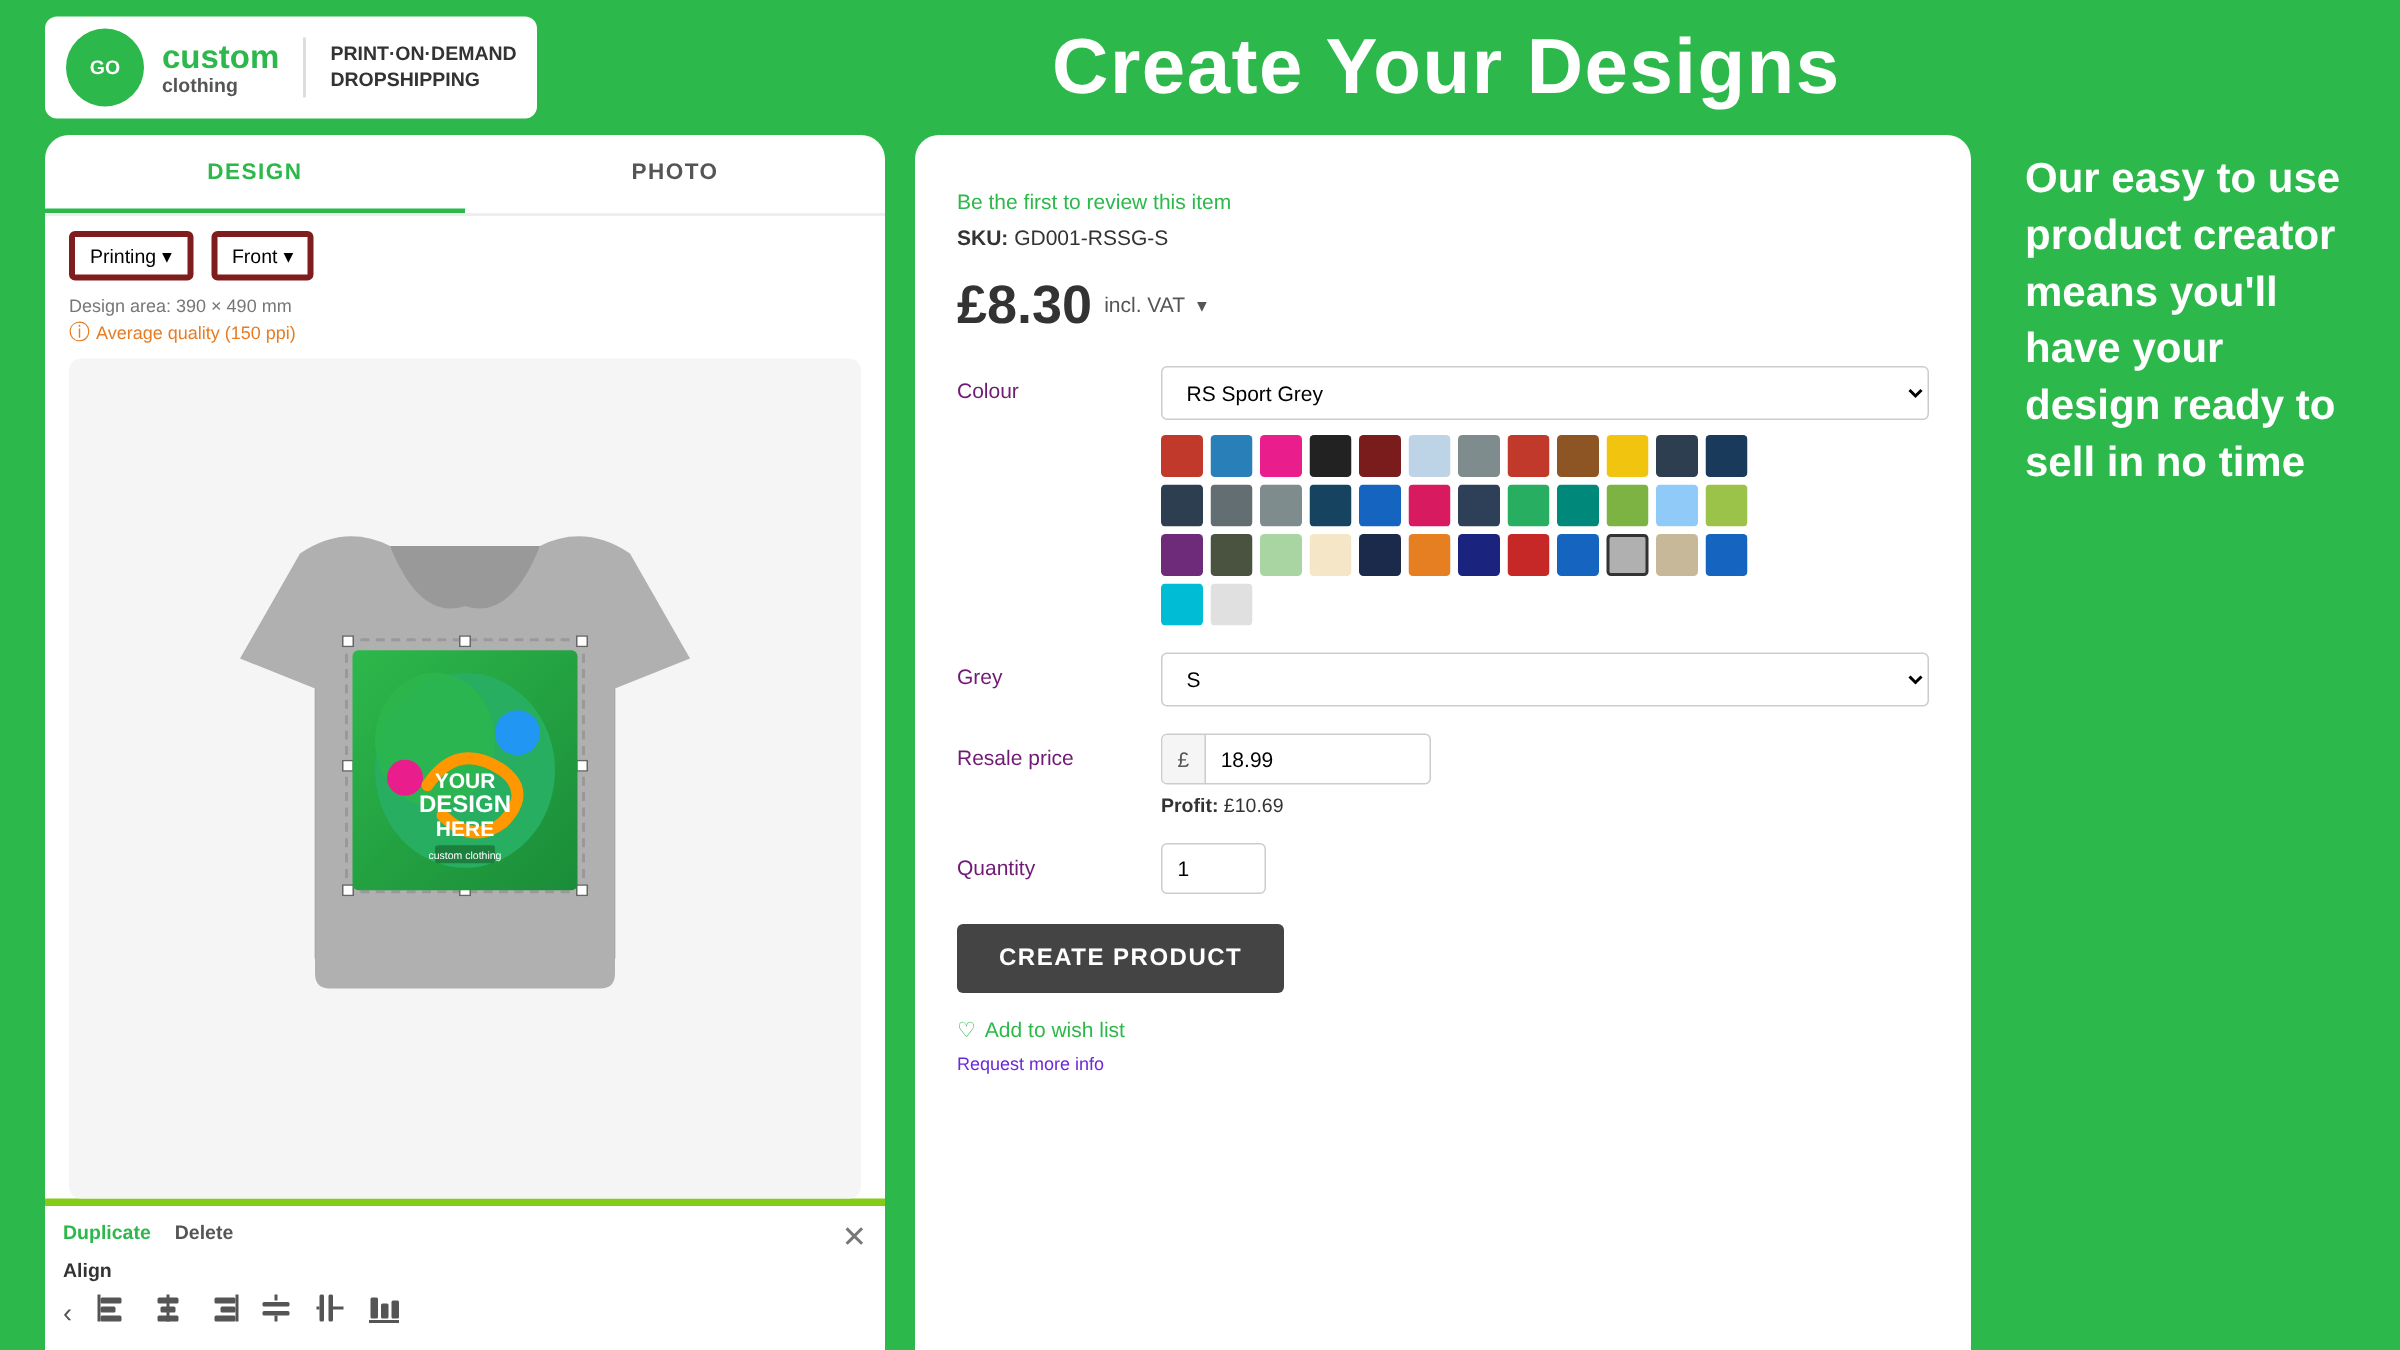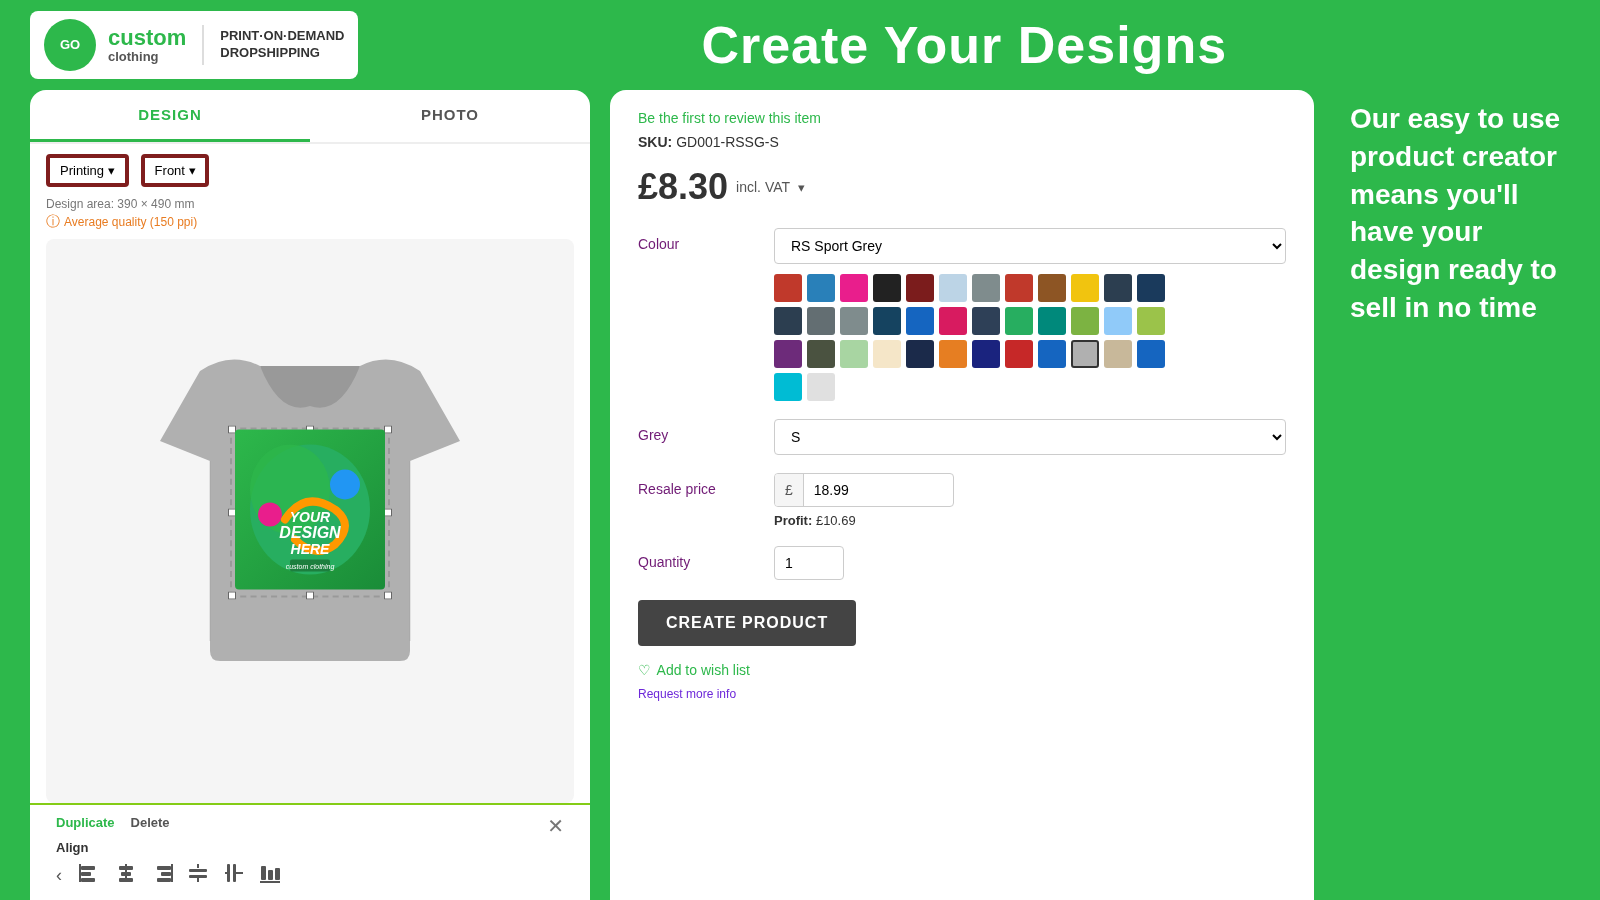--- a/index.html
+++ b/index.html
@@ -161,41 +161,40 @@
     }
     .design-overlay {
       position: absolute;
       top: 50%;
       left: 50%;
       transform: translate(-50%, -55%);
       width: 160px;
       height: 170px;
       border: 2px dashed #999;
       display: flex;
-      align-items: flex-start;
+      align-items: flex-end;
       justify-content: center;
-      font-style: italic;
     }
     .design-placeholder {
       width: 150px;
       height: 160px;
       background: linear-gradient(135deg, #2db84b 0%, #1a8c38 100%);
       border-radius: 4px;
       display: flex;
       align-items: center;
       justify-content: center;
       position: relative;
       overflow: hidden;
     }
 
     
     .bottom-toolbar {
       background: white;
-      border-top: 2px solid #84cc16;
-      padding: 10px 26px;
+      border-top: 5px solid #84cc16;
+      padding: 10px 12px;
     }
     .dup-del-row {
       display: flex;
       gap: 16px;
       margin-bottom: 6px;
     }
     .link-btn {
       font-size: 13px;
       font-weight: 700;
       cursor: pointer;
@@ -238,21 +237,21 @@
       cursor: pointer;
       margin-right: 4px;
     }
 
     
     .center-panel {
       flex: 1;
       background: white;
       border-radius: 16px 16px 0 0;
       margin-left: 20px;
-      padding: 20px 28px;
+      padding: 36px 28px;
       overflow-y: auto;
     }
     .review-link {
       color: #2db84b;
       font-size: 14px;
       text-decoration: none;
       cursor: pointer;
     }
     .sku-row {
       margin: 8px 0 16px;

